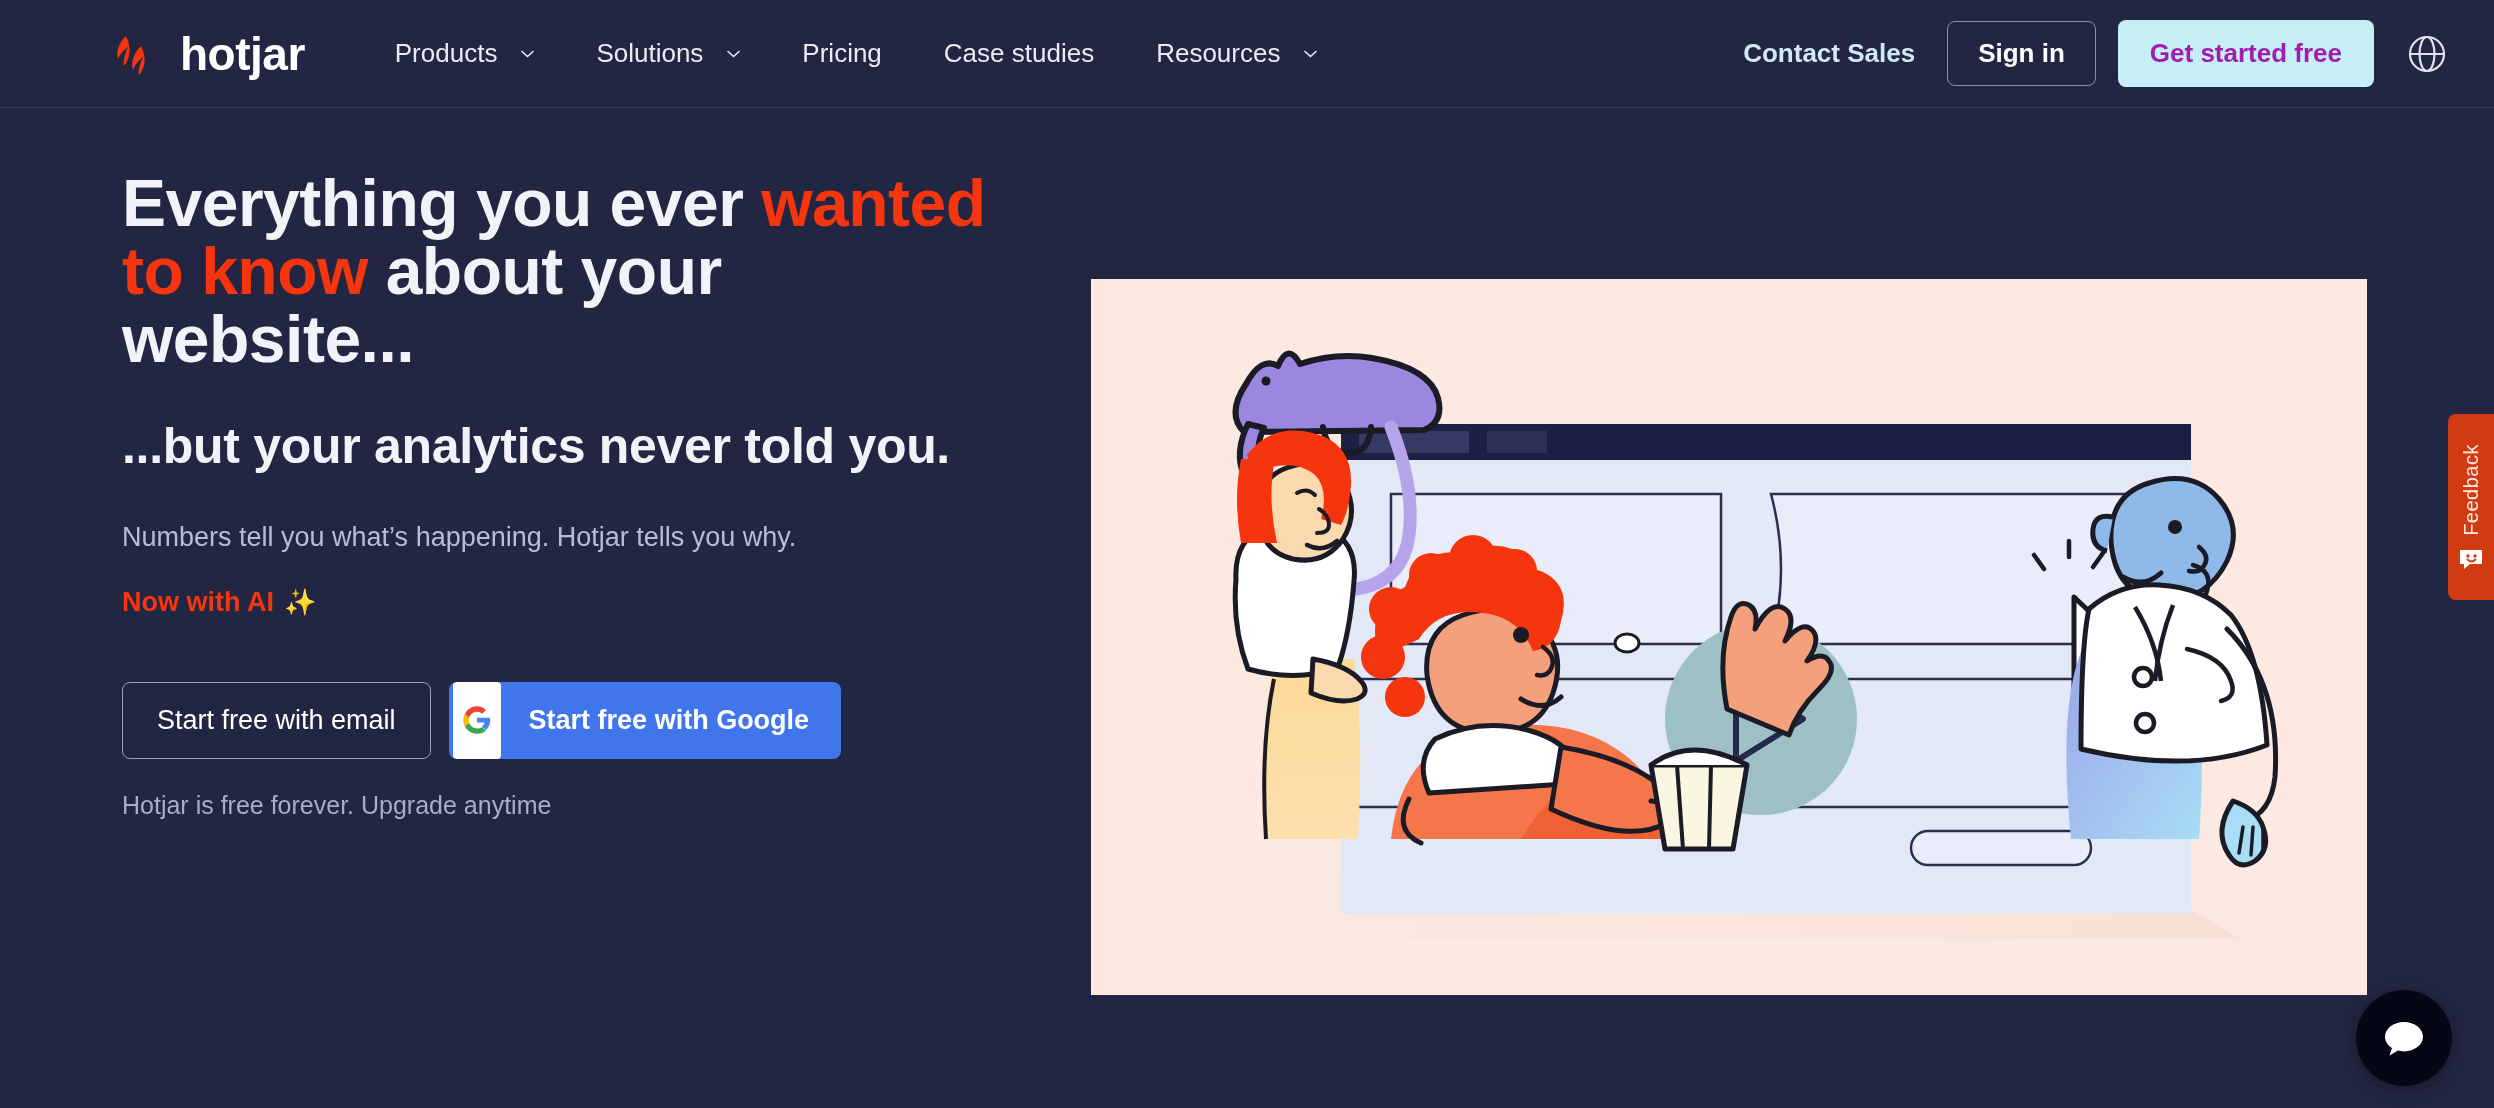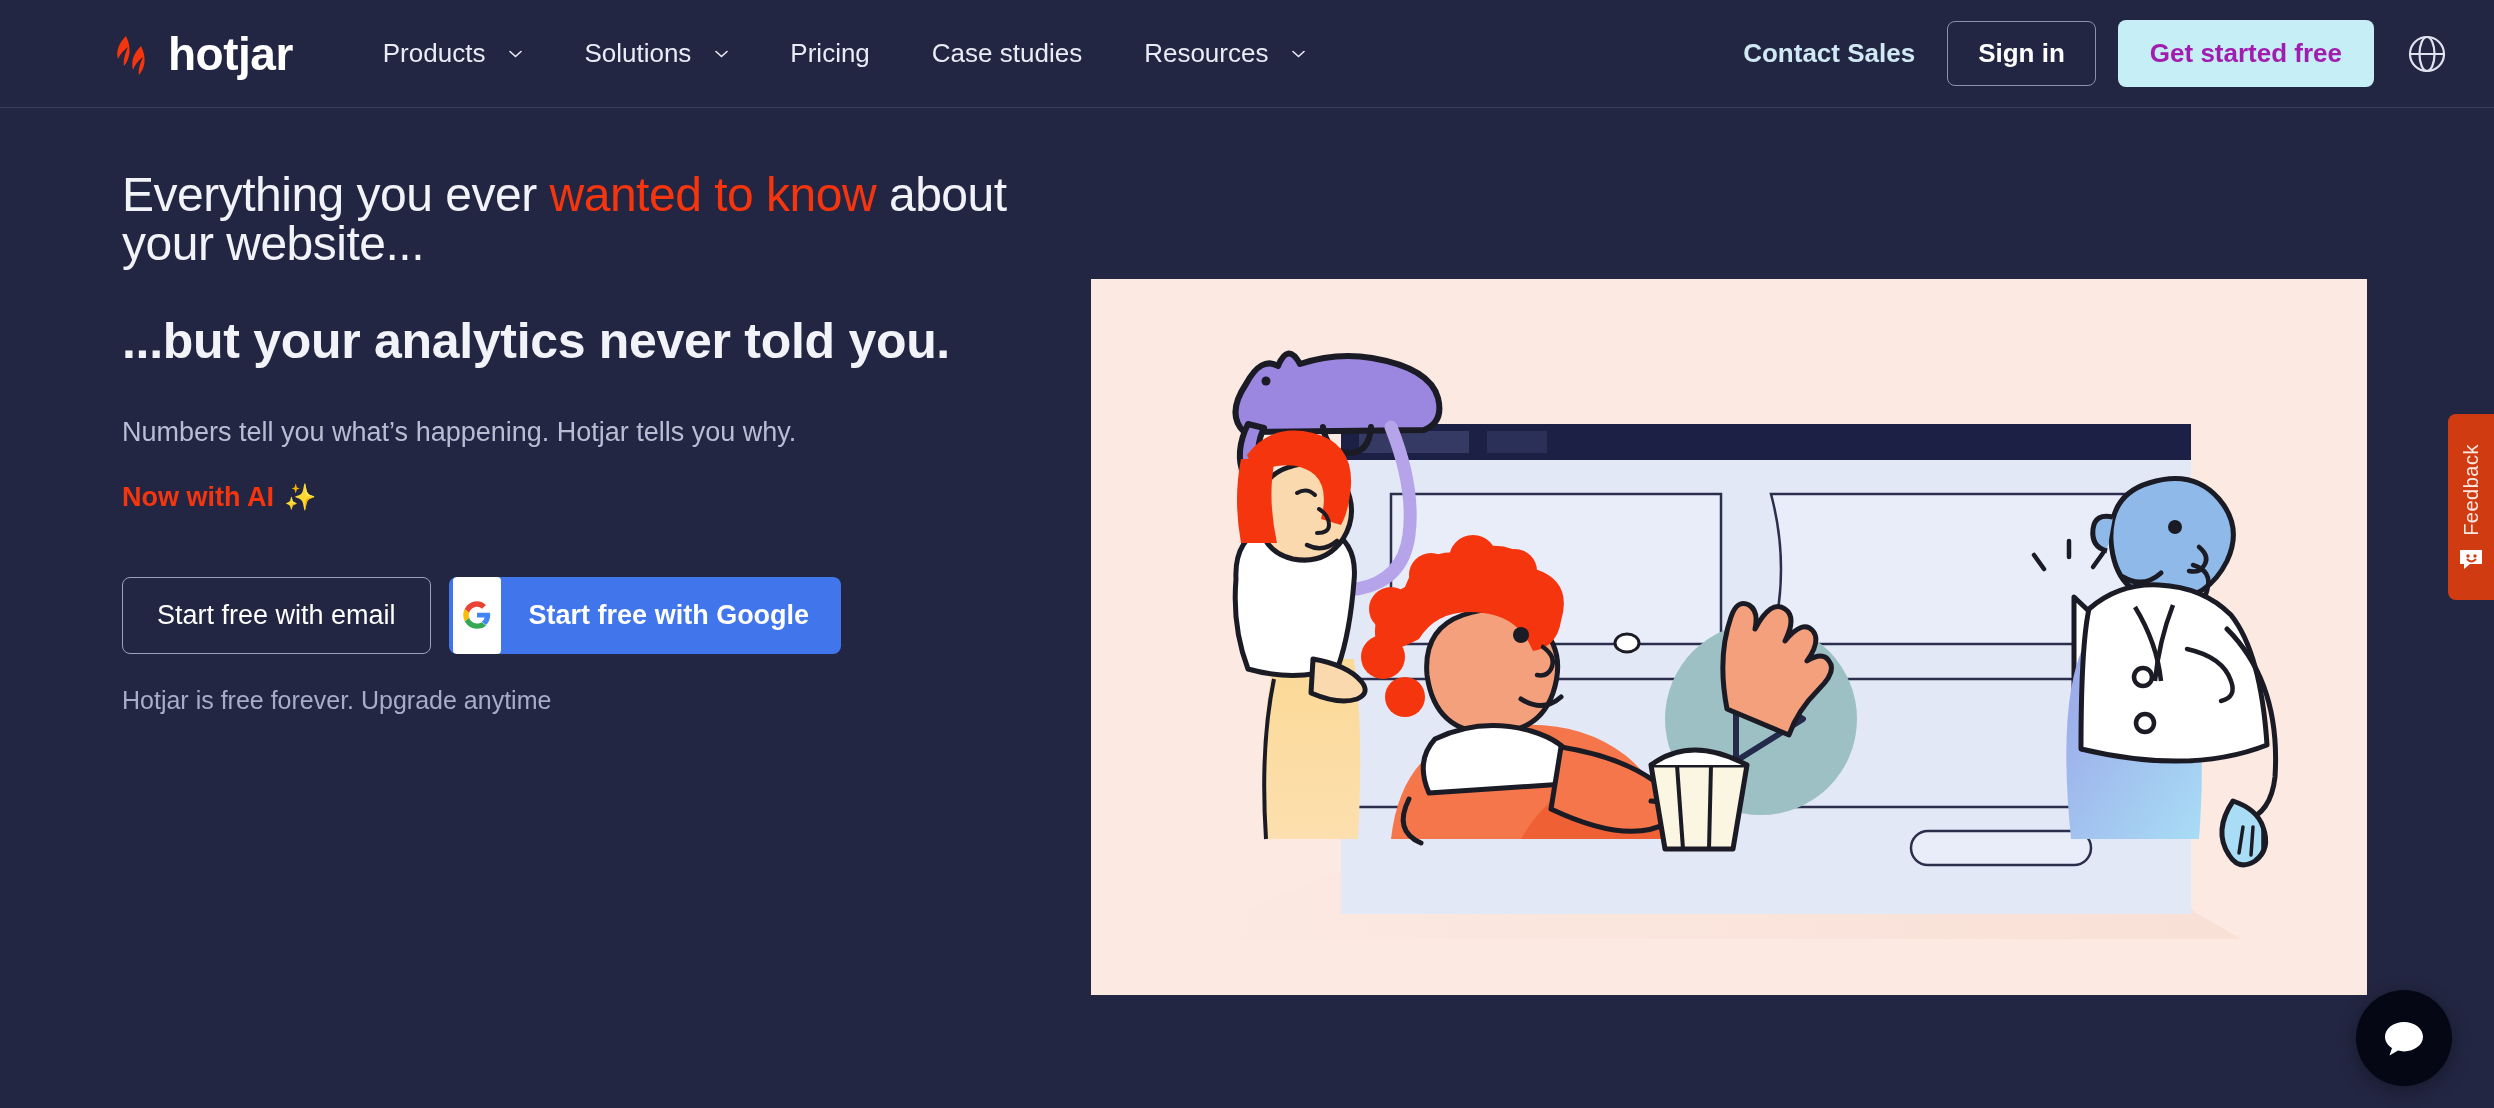--- a/index.html
+++ b/index.html
@@ -14,21 +14,21 @@
 
   
   .header {
     position: absolute; top: 0; left: 0;
     width: 2494px; height: 108px;
     background: #232642;
     border-bottom: 1px solid #3a3d5c;
     display: flex; align-items: center;
   }
   .logo-wrap {
-    display: flex; align-items: center; gap: 14px;
+    display: flex; align-items: center; gap: 26px;
     margin-left: 112px;
   }
   .logo-mark { width: 42px; height: 44px; display: block; }
   .logo-text {
     color: #ffffff; font-size: 46px; font-weight: 700;
     letter-spacing: -0.5px; line-height: 1;
   }
 
   .nav { display: flex; align-items: center; margin-left: 90px; }
   .nav-item {
@@ -58,21 +58,21 @@
     color: #a21caf; font-size: 26px; font-weight: 700;
     padding: 18px 32px; cursor: pointer; white-space: nowrap;
     margin-right: 30px;
   }
   .globe-btn { width: 46px; height: 46px; cursor: pointer; }
 
   
   .hero-left { position: absolute; left: 122px; top: 170px; width: 900px; }
 
   .headline {
-    font-size: 48px; line-height: 1.03; font-weight: 400;
+    font-size: 66px; line-height: 1.03; font-weight: 700;
     color: #f2f3f8; letter-spacing: -0.5px;
   }
   .headline .accent { color: #f5350e; }
 
   .subhead {
     margin-top: 44px;
     font-size: 50px; line-height: 1.12; font-weight: 700;
     color: #f2f3f8; letter-spacing: -0.3px;
   }
 

